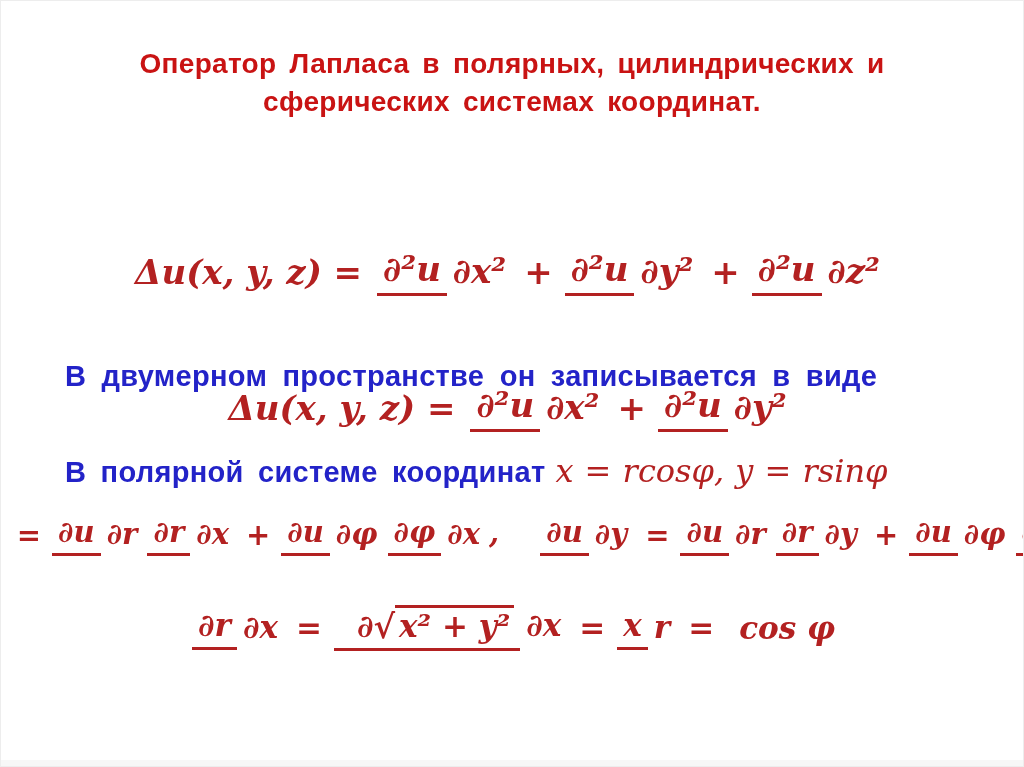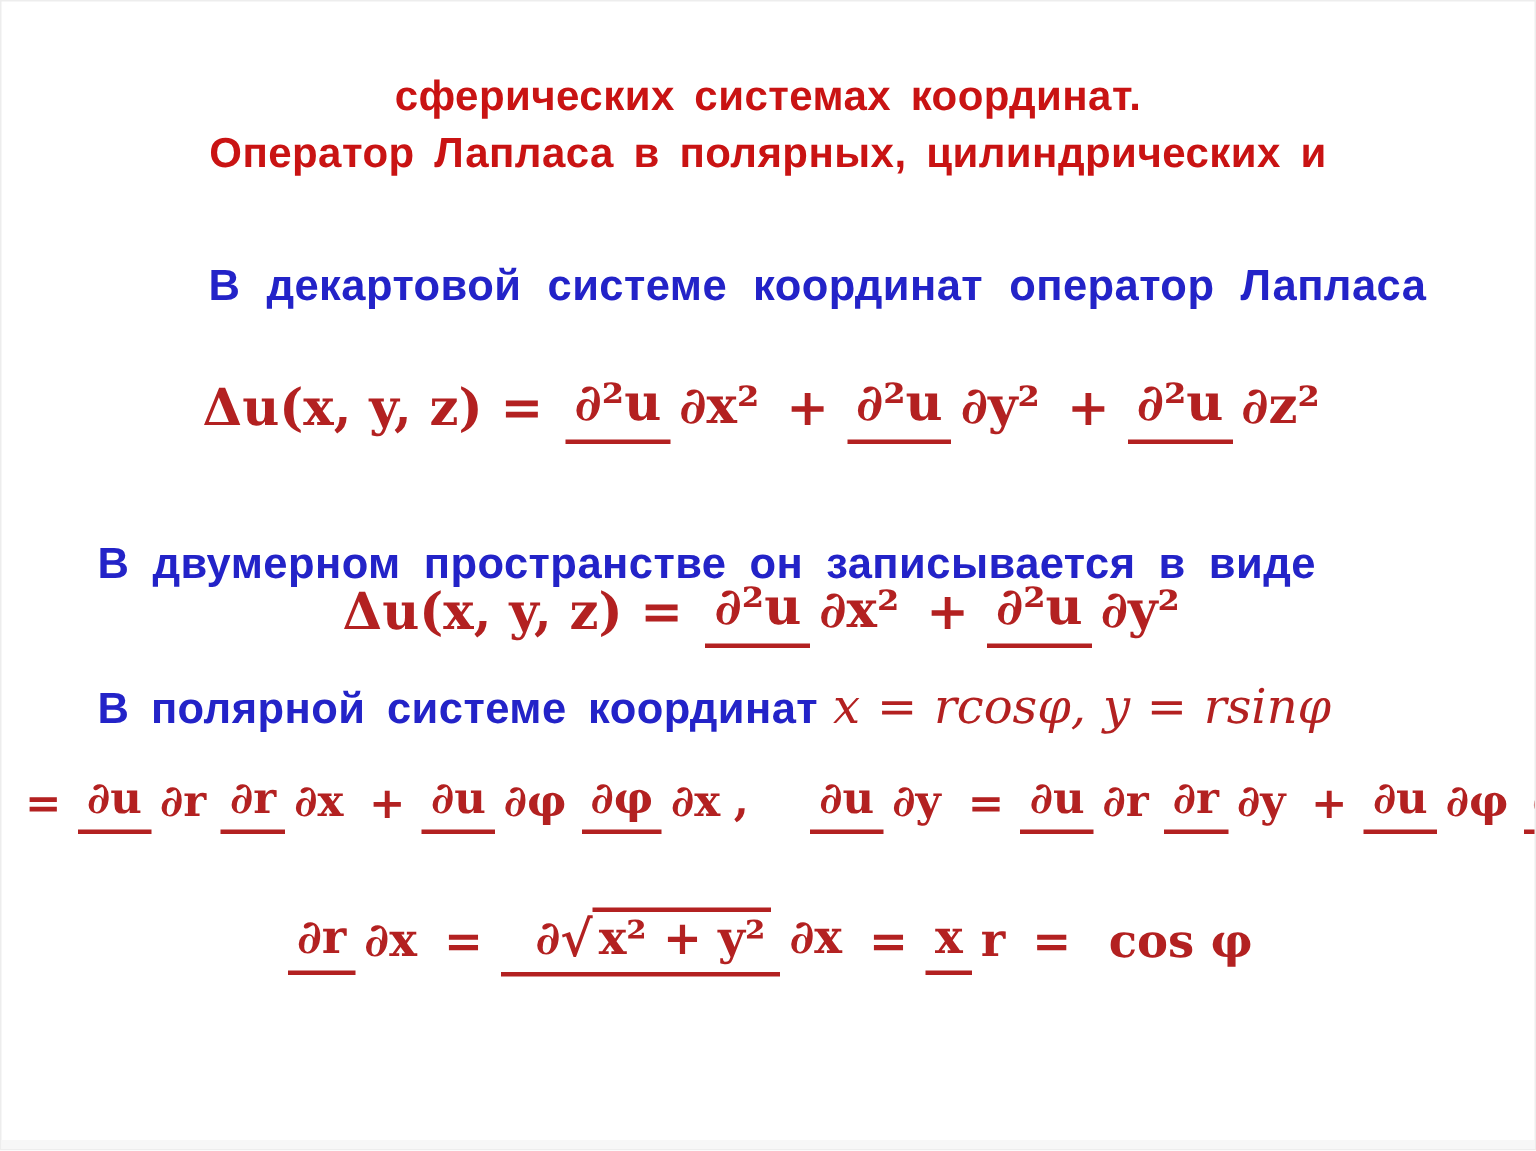--- a/index.html
+++ b/index.html
@@ -40,21 +40,21 @@
     font-family:"DejaVu Serif", serif; font-style:italic; font-weight:normal;
     color:var(--math-red, #b32121);
     font-size:32px; margin-left:10px; word-spacing:1px; letter-spacing:0;
   }
 
   
   .mathrow {
     position:absolute; left:0; width:100%;
     display:flex; justify-content:center; align-items:center;
     color:var(--math-red, #b32121);
-    font-family:"DejaVu Serif", serif; font-weight:bold;
+    font-family:"DejaVu Serif", serif; font-style:italic; font-weight:bold;
   }
   .row-laplace3d { top:248px; font-size:34px; }
   .row-laplace2d { top:384px; font-size:34px; }
   .row-chain     { top:514px; font-size:29px; }
   .row-drdx      { top:604px; font-size:31px; }
 
   .frac { display:inline-flex; flex-direction:row; margin:0 3px; }
   .frac .num { text-align:center; padding:0 6px 3px; border-bottom:3px solid currentColor; line-height:1.2; }
   .frac .den { text-align:left; padding:2px 6px 0; line-height:1.2; }
   .tight { margin:0 2px; }
@@ -69,26 +69,25 @@
   .rootg { display:inline-block; font-size:1.06em; transform:translateY(1px); }
   .radicand { display:inline-block; border-top:3px solid currentColor; padding:0 4px; }
   .result { margin-left:16px; white-space:nowrap; }
 </style>
 </head>
 <body>
 
 <div class="slide">
 
   <div class="title">
+    <div>Оператор Лапласа в полярных, цилиндрических и</div>
     <div>сферических системах координат.</div>
-    <div>Оператор Лапласа в полярных, цилиндрических и</div>
   </div>
 
   <div class="bluepara para-cartesian">
-    <div class="line1">В декартовой системе координат оператор Лапласа</div>
   </div>
 
   <div class="mathrow row-laplace3d">
     <span class="mlhs">Δu(x, y, z) =</span>
     <span class="frac">
       <span class="num">∂²u</span>
       <span class="den">∂x²</span>
     </span>
     <span class="op">+</span>
     <span class="frac">

